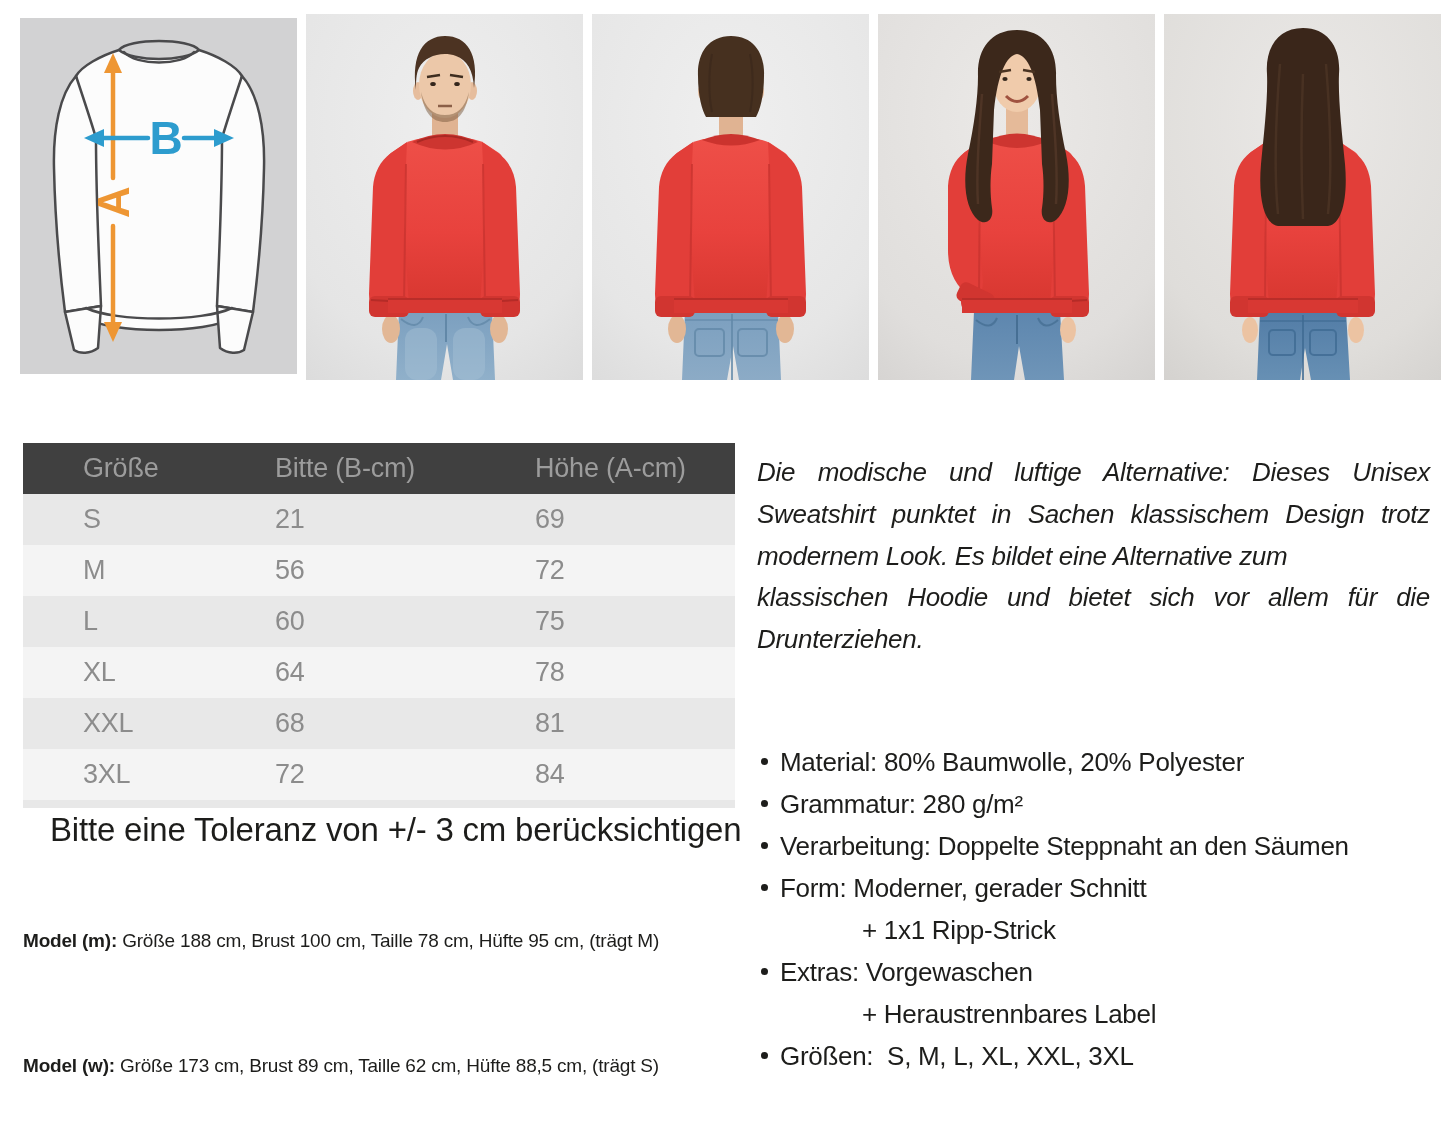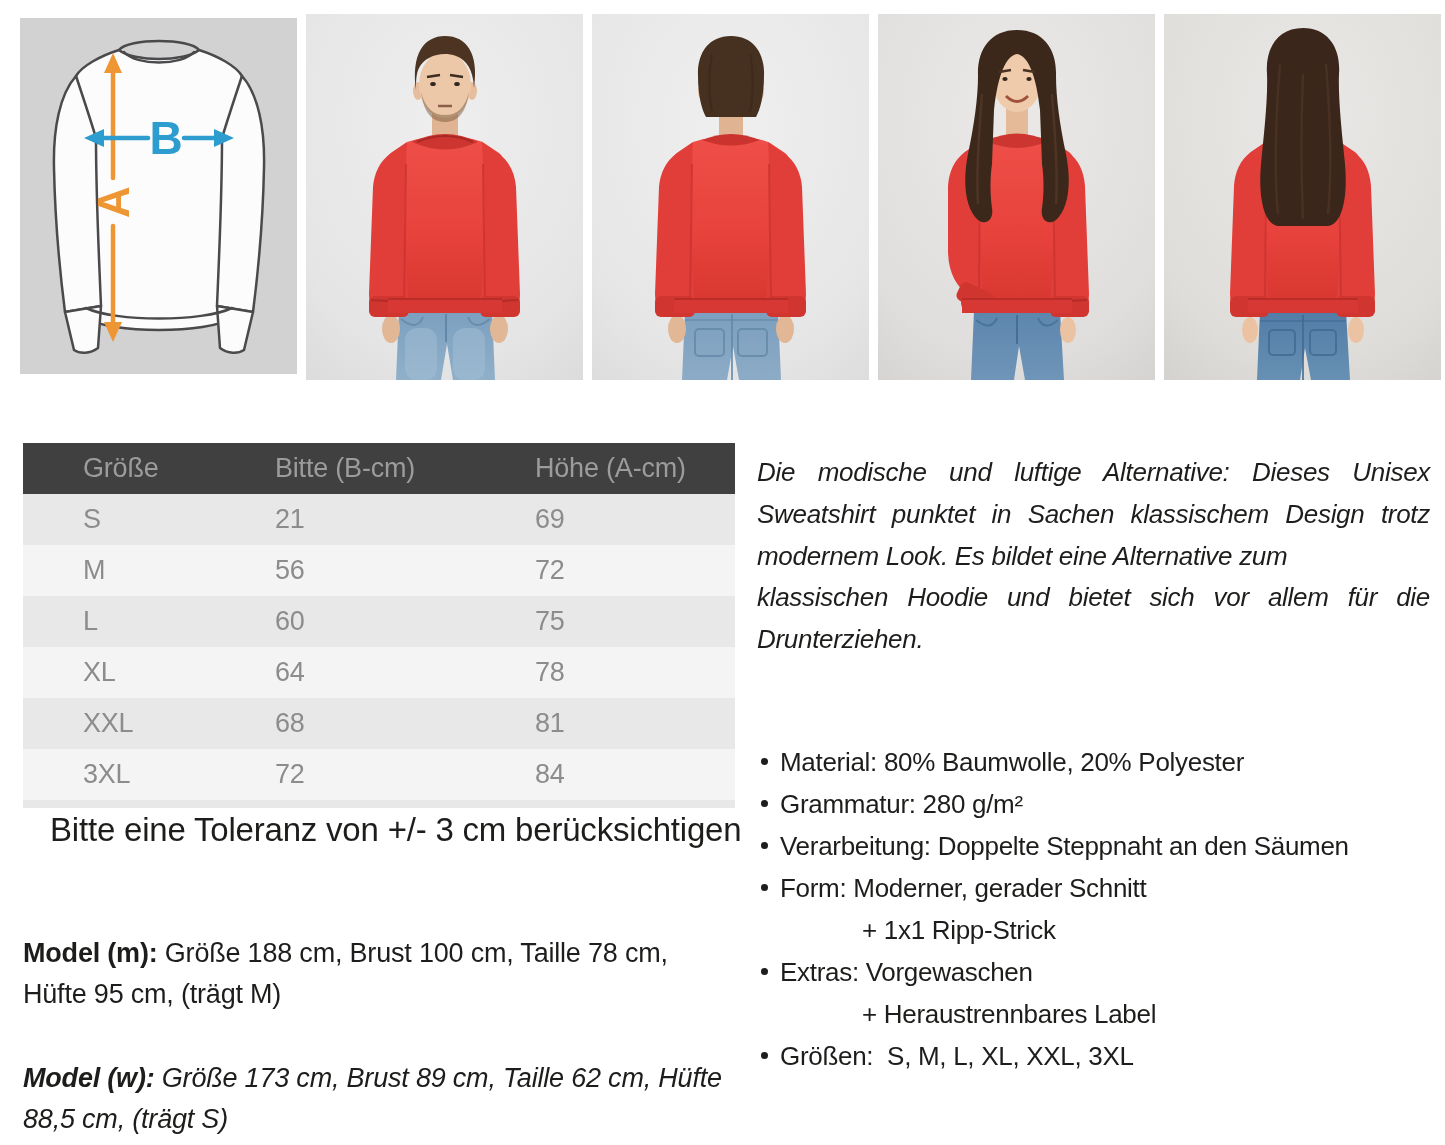--- a/index.html
+++ b/index.html
@@ -23,24 +23,24 @@
     letter-spacing:-0.2px;white-space:nowrap;overflow:hidden;
   }
   .size-chart th:first-child,.size-chart td:first-child{padding-left:60px;}
   .size-chart thead th{background:#404040;color:#9c9c9c;}
   .size-chart tbody td{color:#8c8c8c;}
   .size-chart tbody tr:nth-child(odd) td{background:#e8e8e8;}
   .size-chart tbody tr:nth-child(even) td{background:#f4f4f4;}
   .table-bar{height:8px;background:#e8e8e8;}
   
   .tolerance{position:absolute;left:22px;top:811px;font-size:33px;letter-spacing:-0.2px;margin-left:28px;}
-  .model{position:absolute;left:23px;width:700px;font-size:27px;line-height:41px;letter-spacing:-0.2px;}
+  .model{position:absolute;left:23px;width:700px;font-size:19px;line-height:31px;letter-spacing:-0.2px;}
   .model b{font-weight:700;}
   #model-m{top:906px;}
-  #model-w{top:1031px;font-style:italic;}
+  #model-w{top:1031px;}
   
   .description{position:absolute;left:757px;top:452px;width:673px;
     font-size:26px;line-height:41.8px;letter-spacing:-0.3px;}
   .dline{text-align:left;font-style:italic;}
   .dline.j{text-align:justify;text-align-last:justify;}
   .features{position:absolute;left:757px;top:741px;width:682px;
     font-size:26px;line-height:42px;letter-spacing:-0.3px;}
   .fitem{position:relative;padding-left:23px;white-space:pre-wrap;}
   .fitem .dot{position:absolute;left:4px;top:17px;width:7px;height:7px;border-radius:50%;background:#1d1d1b;}
   .fsub{padding-left:105px;white-space:pre-wrap;}

